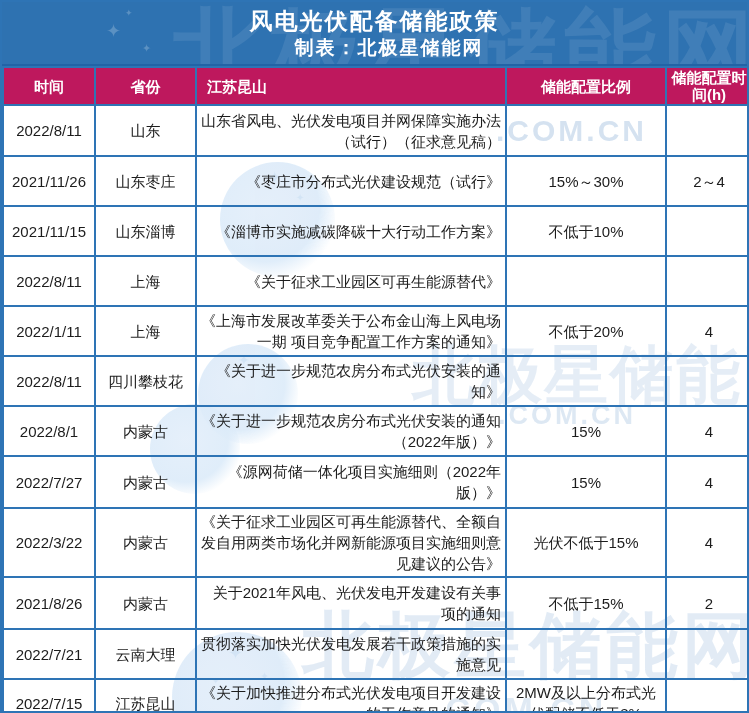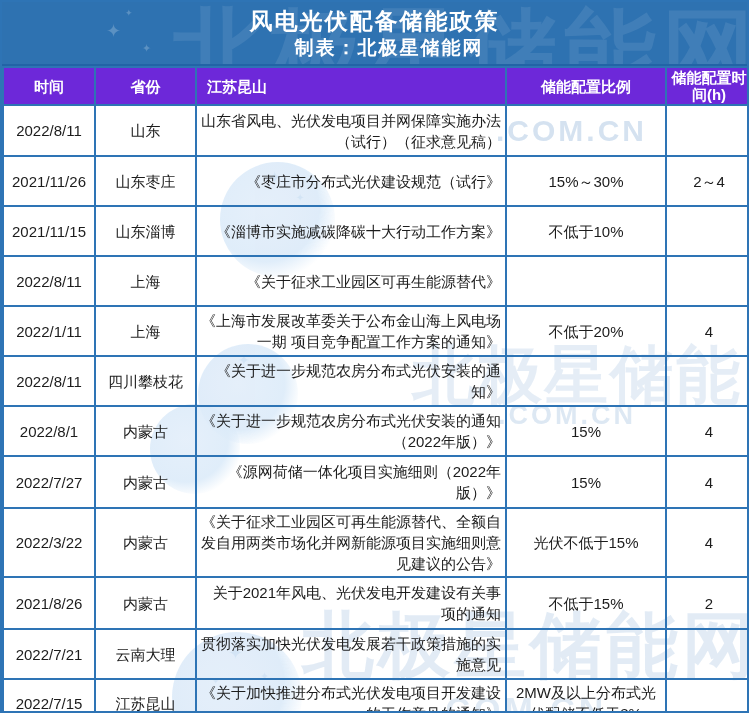--- a/index.html
+++ b/index.html
@@ -92,21 +92,21 @@
     border-collapse: collapse;
     table-layout: fixed;
     background: transparent;
   }
   table.policy th, table.policy td {
     border: 2px solid #2e74b5;
     vertical-align: middle;
     overflow: hidden;
   }
   table.policy thead th {
-    background: #6d28d9;
+    background: #be185d;
     color: #ffffff;
     font-size: 15px;
     font-weight: bold;
     height: 36px;
     text-align: center;
     line-height: 17px;
     padding: 1px 2px;
   }
   table.policy thead th.col-policy { text-align: left; padding-left: 10px; }
   table.policy td {

